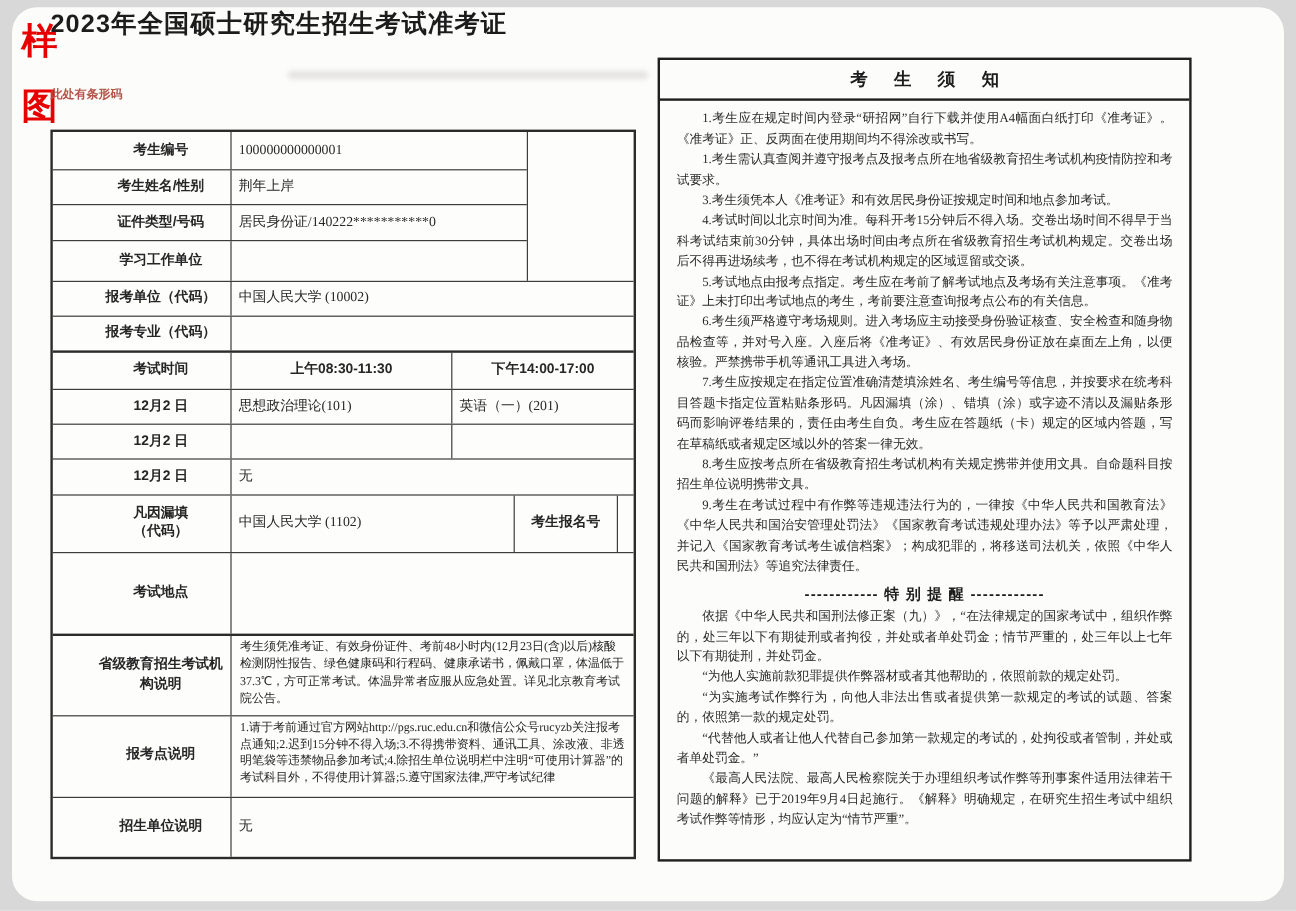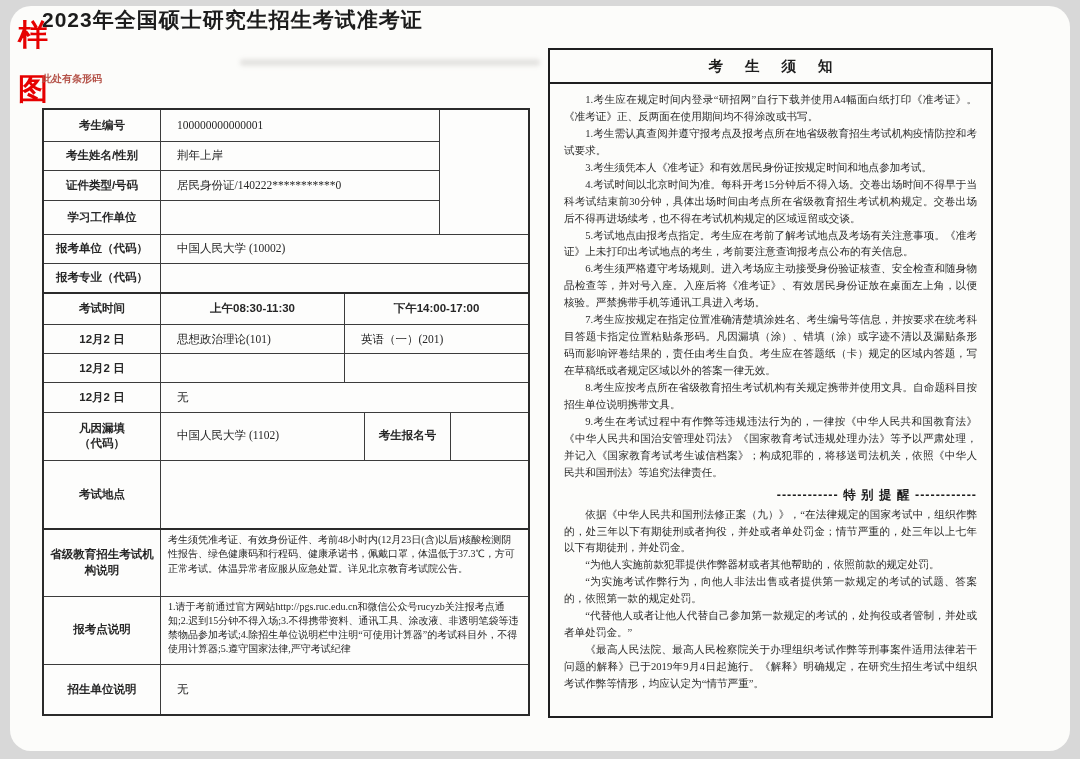--- a/index.html
+++ b/index.html
@@ -44,24 +44,24 @@
   }
   .row { display:flex; border-top:1px solid #3c3c3c; }
   .row.first { border-top:none; }
   .row.thick { border-top:2px solid #2b2b2b; }
   .rowgroup { display:flex; border-top:none; }
   .rg-left { flex:1; display:flex; flex-direction:column; }
   .photo-cell { width:89px; border-left:1px solid #3c3c3c; }
   .lbl {
     width:116px; flex:0 0 116px; display:flex; align-items:center; justify-content:center;
     text-align:center; font-weight:bold; font-size:11.5px; padding:2px 4px;
-    white-space:pre-line; line-height:1.35;
+    white-space:pre-line; line-height:1.35;margin-left:32px;
   }
   .val {
-    flex:1; display:flex; align-items:center; padding:2px 16px;
+    flex:1; display:flex; align-items:center; padding:2px 6px;
     font-family:"Liberation Serif", serif; font-size:11.5px;
     border-left:1px solid #3c3c3c; line-height:1.35;
   }
   .val.center { justify-content:center; font-family:"Liberation Sans", sans-serif; font-weight:bold; font-size:11.5px; }
   .val.w184 { flex:0 0 184px; }
   .val.w204 { flex:0 0 204px; }
   .lbl.mid { border-left:1px solid #3c3c3c; width:86px; flex:0 0 86px; }
   .val.small { font-size:10px; line-height:1.45; padding:3px 7px; display:block; }
   .val.tiny  { font-size:10px; line-height:1.4; padding:3px 7px; display:block; }
   .h31{height:31px} .h29{height:29px} .h30{height:30px} .h34{height:34px}
@@ -75,21 +75,21 @@
     text-align:center; font-weight:bold; font-size:14.5px; letter-spacing:9px;
     padding:7px 0 6px 9px; border-bottom:2px solid #1f1f1f; color:#1c1c1c;
   }
   .notice-body {
     padding:8px 14px 6px 14px;
     font-family:"Liberation Serif", serif; font-size:10.6px; line-height:1.6;
     text-align:justify; color:#2a2a2a;
   }
   .notice-body p { text-indent:2em; }
   .special-title {
-    text-align:right; font-weight:bold; font-size:12.5px; letter-spacing:1px;
+    text-align:center; font-weight:bold; font-size:12.5px; letter-spacing:1px;
     margin:3px 0 2px 0; font-family:"Liberation Sans", sans-serif; color:#1c1c1c;
   }
 </style>
 </head>
 <body>
 
 <div class="page">
 
   <div class="watermark">样图</div>
 

